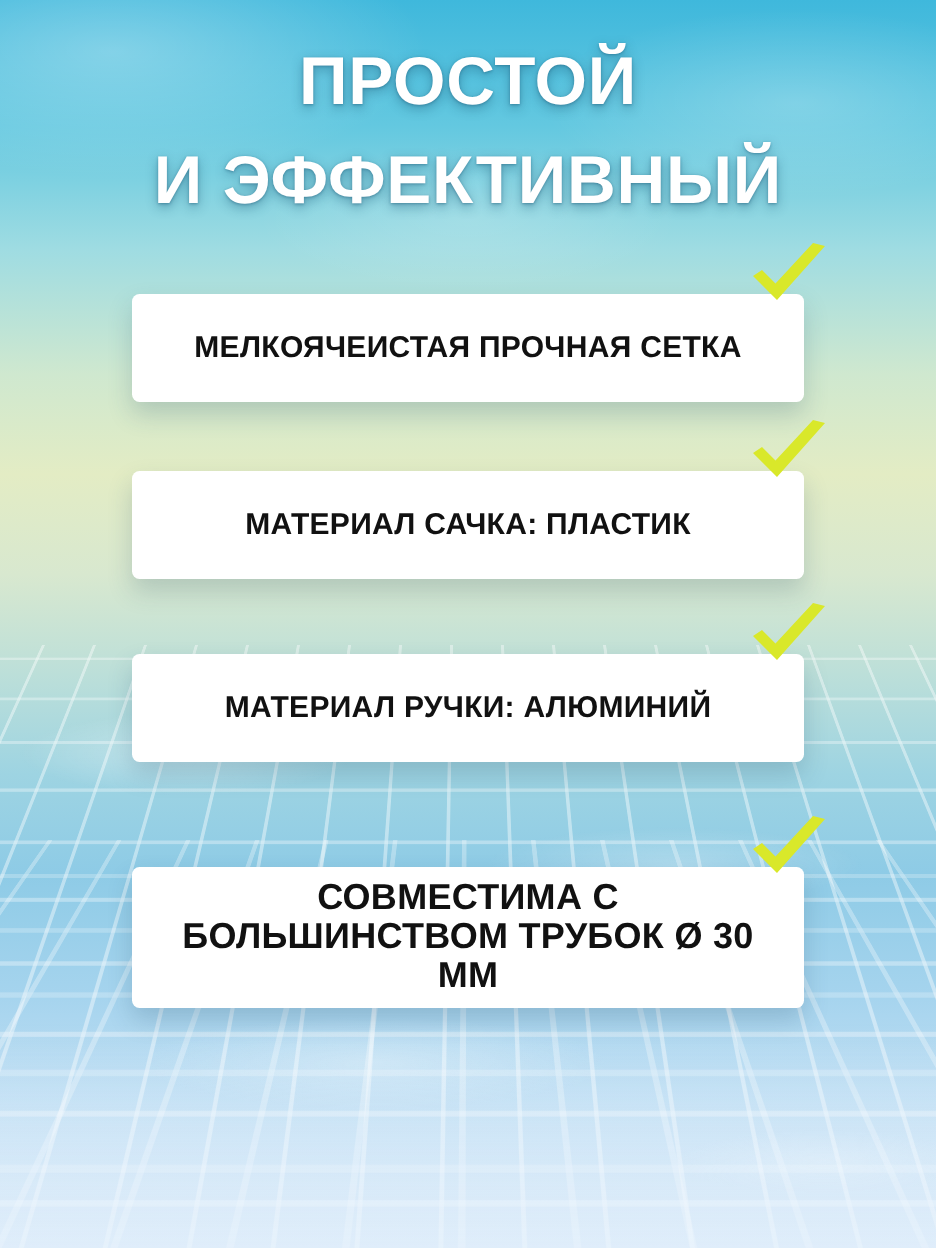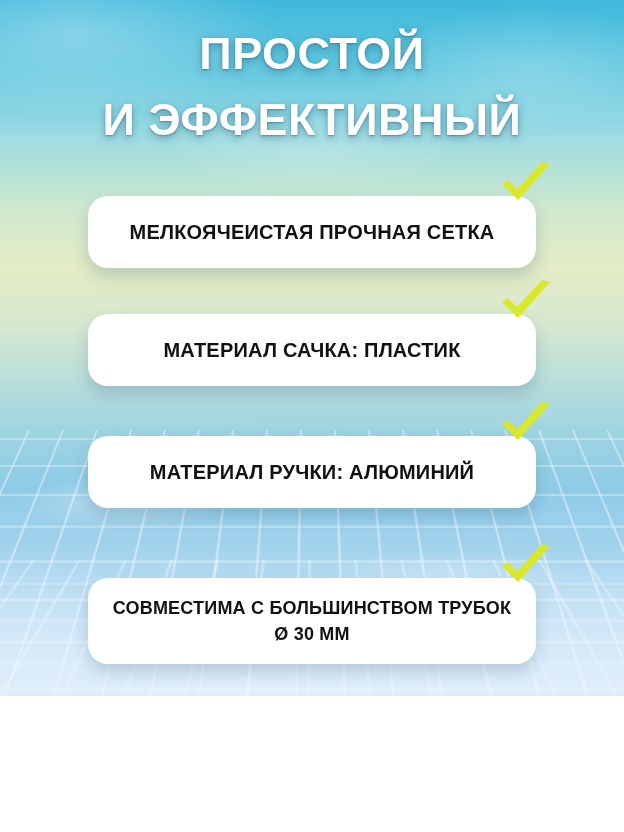--- a/index.html
+++ b/index.html
@@ -9,21 +9,21 @@
   body {
     width: 624px;
     height: 832px;
     font-family: "Liberation Sans", sans-serif;
     overflow: hidden;
   }
 
   .poster {
     position: relative;
     width: 624px;
-    height: 696px;
+    height: 832px;
     overflow: hidden;
     background:
       linear-gradient(180deg,
         #3fb8dc 0%,
         #63c8e0 10%,
         #9fdce2 20%,
         #cfe8cf 30%,
         #e3ecc4 38%,
         #d8e8cf 46%,
         #bcdfd9 54%,
@@ -128,37 +128,37 @@
     top: 196px;
     width: 624px;
     z-index: 4;
   }
   .feature {
     position: relative;
     margin: 0 auto 42px auto;
     width: 448px;
     min-height: 72px;
     background: #ffffff;
-    border-radius: 20px;
+    border-radius: 5px;
     box-shadow: 0 8px 16px rgba(40,80,110,0.22);
     display: flex;
     align-items: center;
     justify-content: center;
     padding: 8px 22px;
     box-sizing: border-box;
   }
   .feature-text {
     color: #111111;
     font-weight: bold;
     font-size: 20px;
     line-height: 26px;
     text-align: center;
     letter-spacing: 0.2px;
   }
-  .feature.two-line .feature-text { font-size: 18px; }
+  .feature.two-line .feature-text { font-size: 24px; }
 
   .check {
     position: absolute;
     right: -18px;
     top: -34px;
     width: 56px;
     height: 46px;
   }
   .check svg { display: block; }
 

